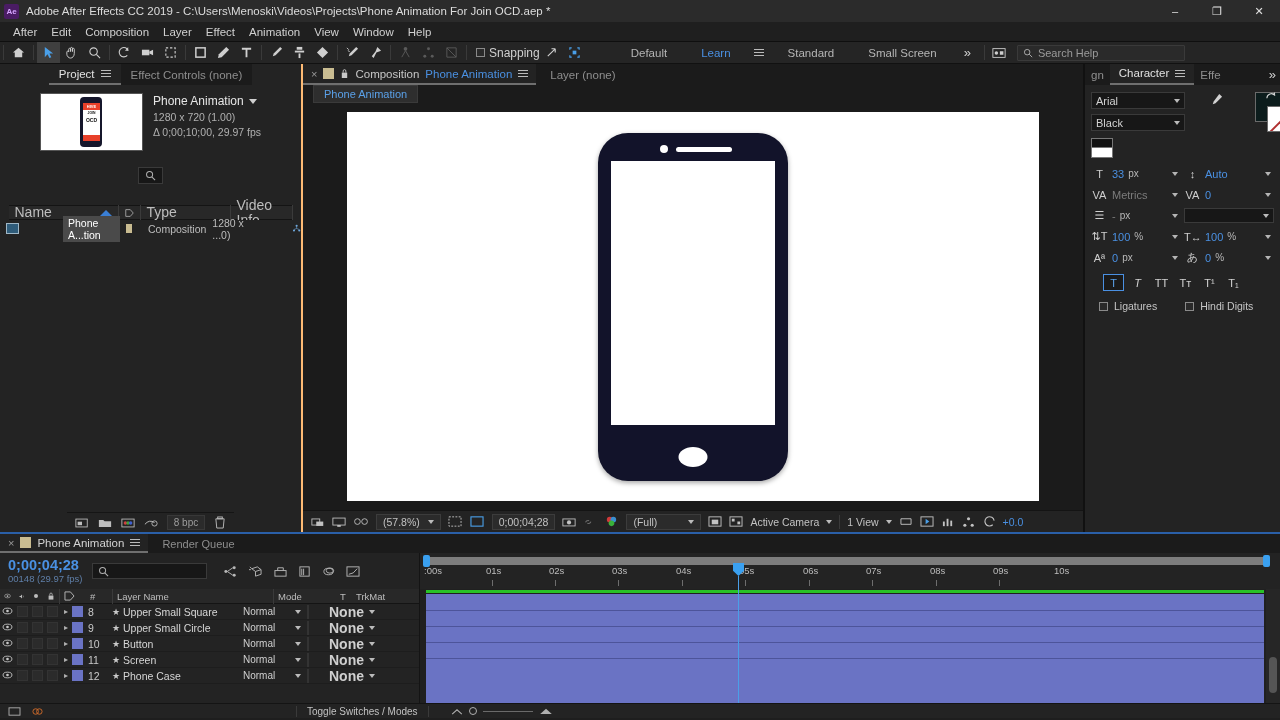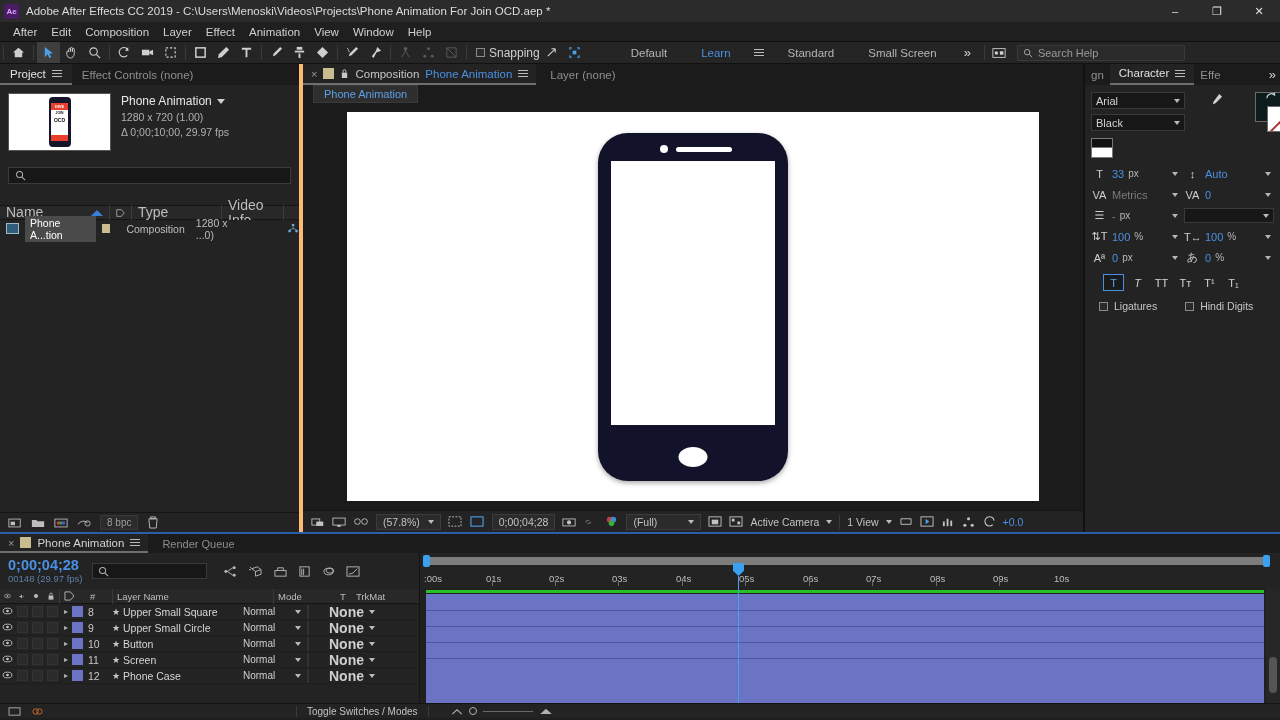--- a/index.html
+++ b/index.html
@@ -62,21 +62,21 @@
     display: flex; align-items: center; gap: 5px; background: #2a2a2a;
     border: 1px solid #3a3a3a; height: 16px; width: 168px; padding: 0 5px;
     margin-left: 6px; border-radius: 1px;
   }
   .search-help span { font-size: 11px; color: #9a9a9a; }
 
   
   .mainrow { display: flex; height: 468px; background: #1b1b1b; }
 
   
-  .project-panel { width: 303px; background: #232323; border-right: 4px solid #fdba74; display: flex; flex-direction: column; }
+  .project-panel { width: 303px; background: #232323; border-right: 2px solid #fdba74; display: flex; flex-direction: column; align-items: center; }
   .panel-tabs { height: 21px; background: #1b1b1b; display: flex; align-items: flex-end; }
   .ptab {
     height: 21px; line-height: 20px; padding: 0 10px; font-size: 11.5px;
     color: #bcbcbc; display: flex; align-items: center; gap: 6px;
   }
   .ptab.active { background: #232323; color: #e2e2e2; border-bottom: 2px solid #6f6f6f; }
   .ptab.dim { color: #8e8e8e; }
   .hamburger { display: inline-block; width: 10px; }
   .hamburger i { display: block; height: 1px; background: #bbb; margin: 2px 0; }
   .proj-head { display: flex; padding: 8px 8px 4px 8px; gap: 10px; }
@@ -105,21 +105,21 @@
     display: flex; align-items: center; height: 15px; background: #282828;
     border-top: 1px solid #141414; border-bottom: 1px solid #141414;
     margin-top: 21px; font-size: 14px; color: #bdbdbd;
   }
   .pcol { padding: 0 6px; border-right: 1px solid #3b3b3b; height: 15px; line-height: 15px; display: flex; align-items: center; gap: 4px; }
   .proj-row {
     display: flex; align-items: center; height: 17px; font-size: 10.5px;
     color: #d8d8d8; background: #232323; gap: 6px; padding-left: 6px;
   }
   .row-icon { width: 13px; height: 11px; background: #2f5c7a; border: 1px solid #9fb7c6; flex: none; }
-  .row-name { background: #4a4a4a; color: #fff; padding: 1px 5px; font-size: 10.5px; }
+  .row-name { background: #4a4a4a; color: #fff; padding: 1px 5px; font-size: 10.5px; margin-left: 38px; }
   .row-swatch { width: 9px; height: 9px; background: #c9bc91; }
   .proj-foot {
     margin-top: auto; height: 20px; background: #232323; display: flex;
     align-items: center; gap: 9px; padding: 0 8px; border-top: 1px solid #151515;
   }
   .bpc { font-size: 10px; color: #9d9d9d; background: #2b2b2b; padding: 1px 6px; border: 1px solid #383838; }
 
   
   .comp-panel { flex: 1; background: #1b1b1b; display: flex; flex-direction: column; border-right: 2px solid #111; }
   .comp-tabbar { height: 21px; background: #1b1b1b; display: flex; align-items: center; }
@@ -206,21 +206,21 @@
   .tl-upper { display: flex; height: 36px; }
   .tl-left { width: 420px; display: flex; align-items: center; gap: 10px; padding-left: 8px; border-right: 1px solid #141414; }
   .tc { color: #4a90e2; font-size: 14.5px; font-weight: bold; line-height: 15px; }
   .tc-sub { color: #5f7fa8; font-size: 9.5px; }
   .tl-search { width: 115px; height: 16px; background: #171717; border: 1px solid #3a3a3a; display: flex; align-items: center; padding: 0 5px; }
   .tl-icons { display: flex; align-items: center; gap: 10px; margin-left: 6px; color: #b8b8b8; }
   .ruler { flex: 1; position: relative; background: #232323; }
   .wbar { position: absolute; left: 6px; right: 12px; top: 4px; height: 8px; background: #7d7d7d; border-radius: 1px; }
   .wbar-cap { position: absolute; top: 2px; width: 7px; height: 12px; background: #3aa0f0; border-radius: 2px; }
   .ticks { position: absolute; left: 0; right: 0; top: 12px; height: 22px; }
-  .tick { position: absolute; top: 8px; font-size: 9.5px; color: #bdbdbd; }
+  .tick { position: absolute; top: 0; font-size: 9.5px; color: #bdbdbd; }
   .tickline { position: absolute; top: 15px; width: 1px; height: 6px; background: #6e6e6e; }
   .playhead { position: absolute; top: 10px; width: 11px; height: 13px; background: #3aa0f0; clip-path: polygon(0 0,100% 0,100% 60%,50% 100%,0 60%); z-index: 5; }
   .playline { position: absolute; top: 23px; width: 1px; background: #4a9fe8; z-index: 6; }
   .tl-body { display: flex; flex: 1; overflow: hidden; }
   .layers-col { width: 420px; border-right: 1px solid #141414; }
   .lcols { height: 15px; background: #282828; display: flex; align-items: center; font-size: 9.5px; color: #bdbdbd; border-bottom: 1px solid #141414; }
   .lcol { padding: 0 4px; display: flex; align-items: center; gap: 5px; }
   .divv { width: 1px; height: 15px; background: #3a3a3a; }
   .lrow { height: 16px; display: flex; align-items: center; font-size: 10.5px; color: #d0d0d0; border-bottom: 1px solid #1d1d1d; }
   .eye { width: 15px; text-align: center; color: #c8c8c8; font-size: 9px; }

